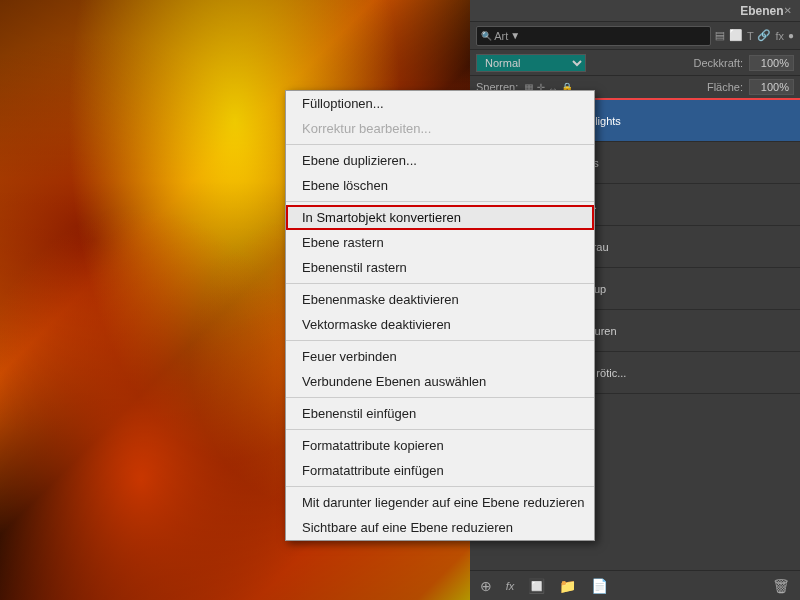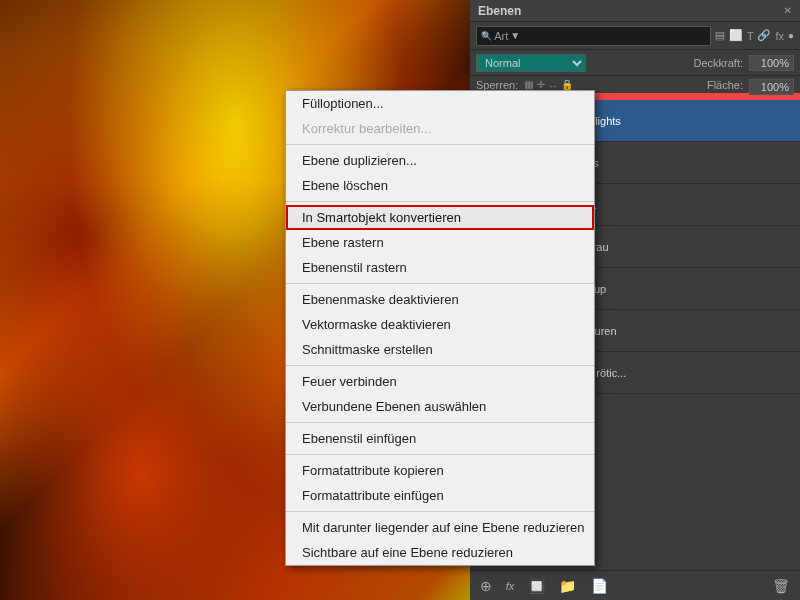--- a/index.html
+++ b/index.html
@@ -60,21 +60,21 @@
       display: flex;
       flex-direction: column;
     }
 
     
     .panel-header {
       background: #404040;
       padding: 4px 8px;
       display: flex;
       align-items: center;
-      justify-content: space-between;
+      justify-content: flex-end;
       border-bottom: 1px solid #2a2a2a;
       height: 22px;
     }
 
     .panel-title {
       color: #ccc;
       font-size: 12px;
       font-weight: bold;
     }
 
@@ -164,23 +164,23 @@
       padding: 1px 4px;
       width: 45px;
       text-align: right;
     }
 
     
     .fill-row {
       background: #3c3c3c;
       padding: 3px 6px;
       display: flex;
-      align-items: flex-start;
+      align-items: center;
       gap: 6px;
-      border-bottom: 7px solid #ef4444;
+      border-bottom: 2px solid #ef4444;
       height: 24px;
     }
 
     .lock-icons {
       display: flex;
       gap: 3px;
       align-items: center;
     }
 
     .lock-icon {
@@ -472,23 +472,20 @@
     <span>Ebenenstil rastern</span>
   </div>
   <div class="menu-separator"></div>
 
   <div class="menu-item">
     <span>Ebenenmaske deaktivieren</span>
   </div>
   <div class="menu-item">
     <span>Vektormaske deaktivieren</span>
   </div>
-  <div class="menu-item">
-    <span>Schnittmaske erstellen</span>
-  </div>
   <div class="menu-separator"></div>
 
   <div class="menu-item">
     <span>Feuer verbinden</span>
   </div>
   <div class="menu-item">
     <span>Verbundene Ebenen auswählen</span>
   </div>
   <div class="menu-separator"></div>
 

